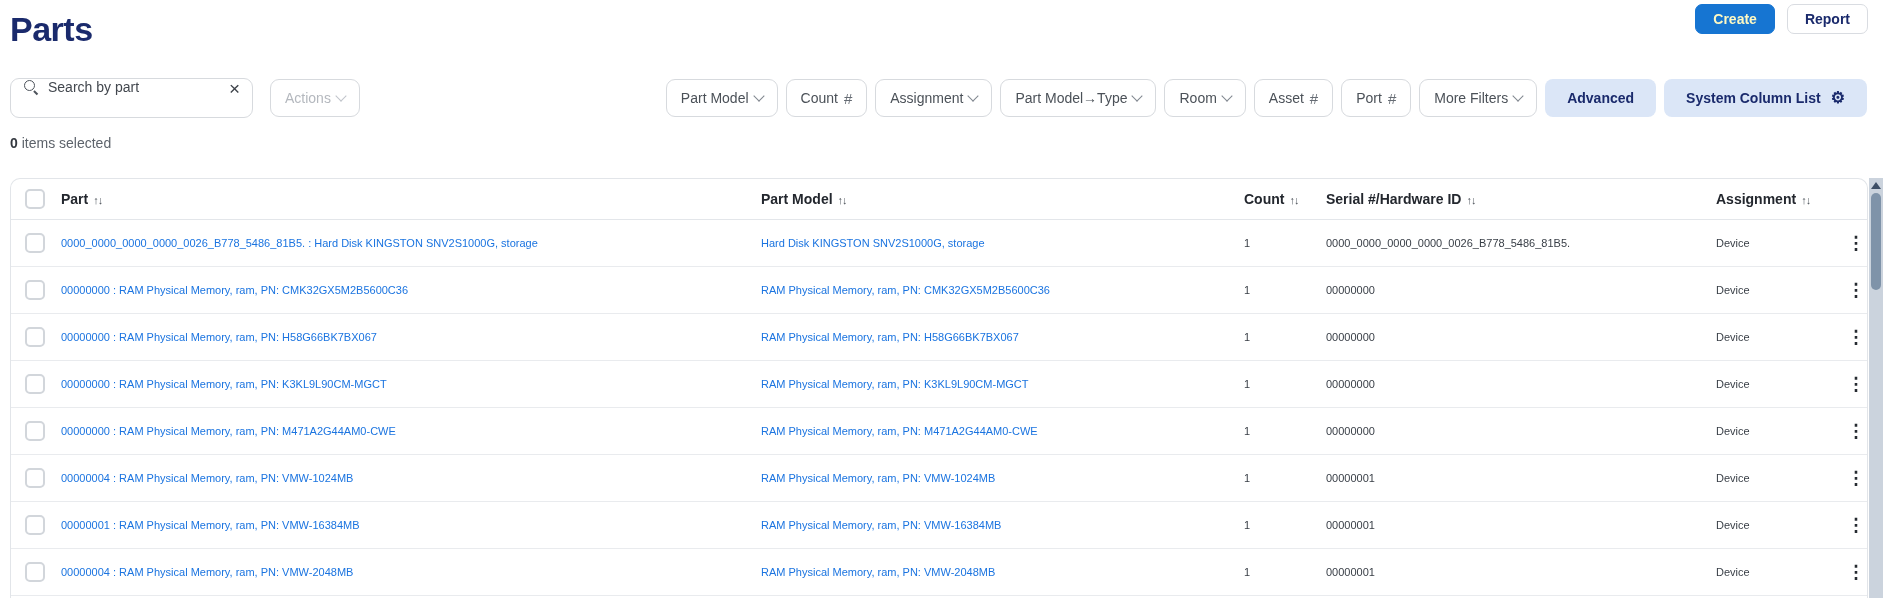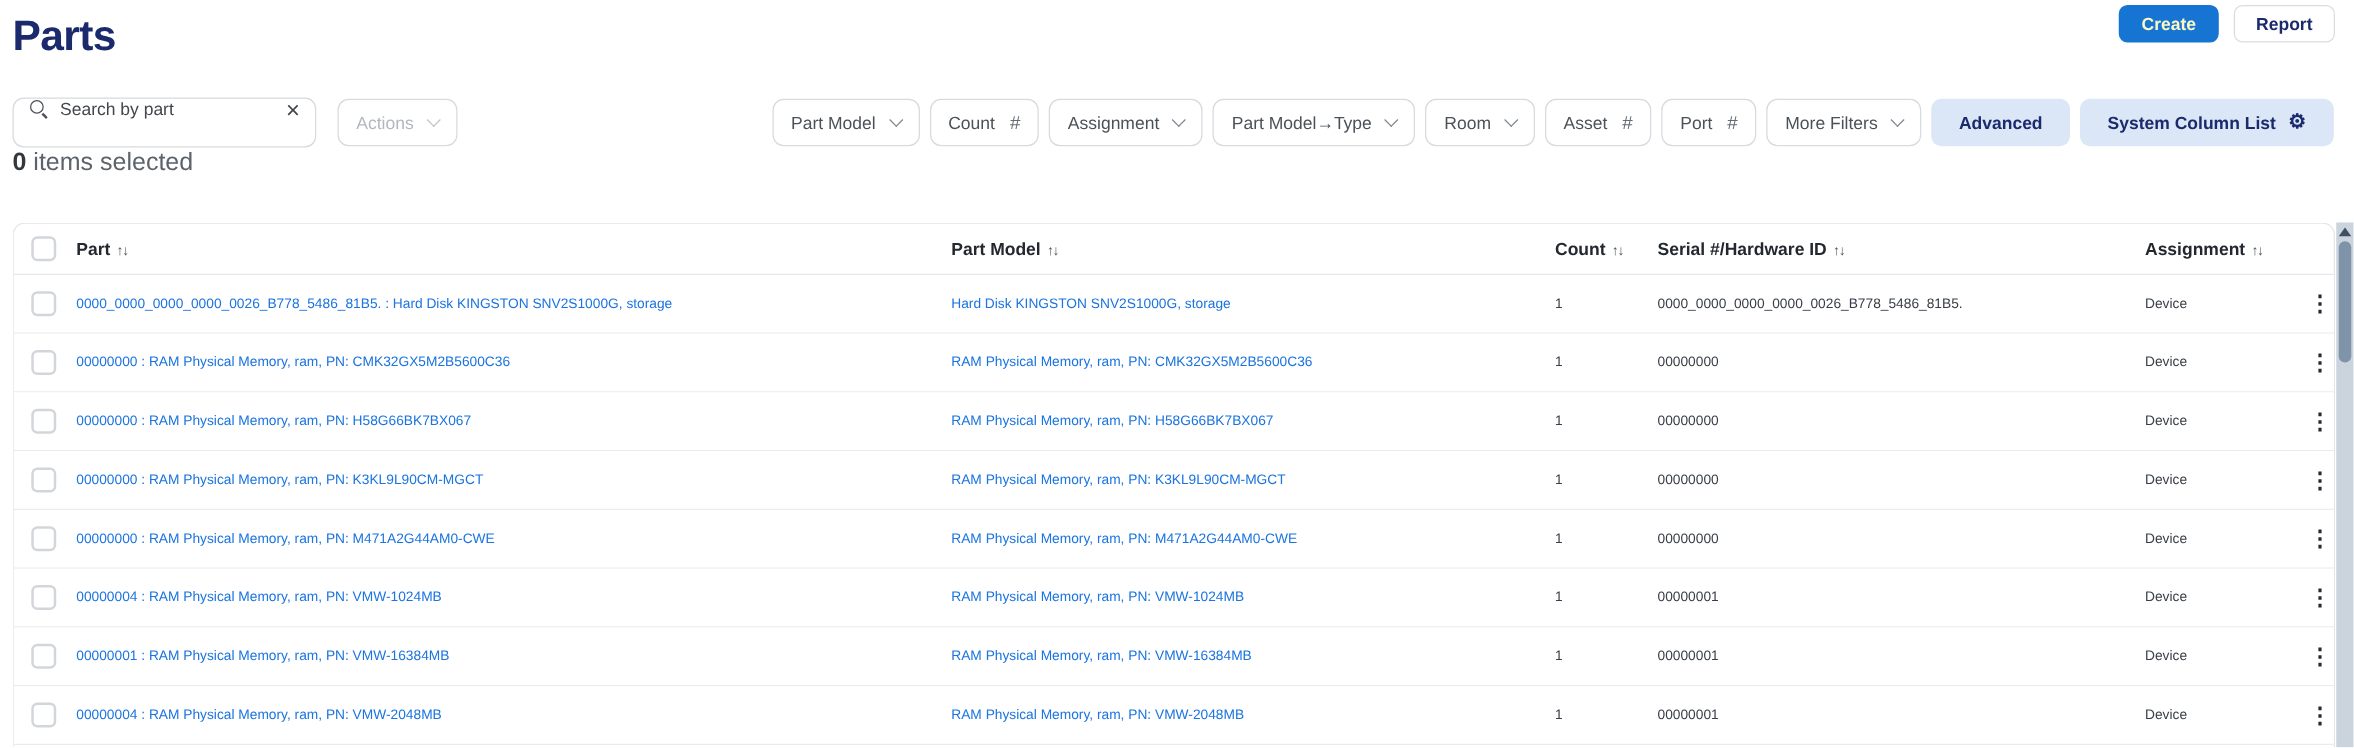--- a/index.html
+++ b/index.html
@@ -30,37 +30,37 @@
   }
   .search input::placeholder { color:#42474e; opacity:1; }
   .search-glyph { position:relative; width:16px; height:16px; margin-right:9px; flex:none; }
   .search-glyph::before { content:""; position:absolute; left:1px; top:1px; width:9px; height:9px;
     border:1.8px solid #4d535b; border-radius:50%; }
   .search-glyph::after { content:""; position:absolute; left:11px; top:11px; width:5px; height:1.8px;
     background:#4d535b; transform:rotate(45deg); transform-origin:left center; }
   .clear-x { font-size:19px; color:#3f444b; line-height:1; cursor:pointer; padding:0 2px; }
   .chip {
     height:38px; border:1px solid #d7dade; border-radius:9px; background:#fff;
-    display:flex; align-items:center; gap:12px; padding:0 14px; font-size:14px; color:#4b5158;
+    display:flex; align-items:center; gap:6px; padding:0 14px; font-size:14px; color:#4b5158;
     white-space:nowrap; cursor:pointer;
   }
   .chip .chev { width:8px; height:8px; border-right:1.8px solid #81878f; border-bottom:1.8px solid #81878f;
     transform:rotate(45deg); margin-top:-4px; flex:none; }
   .chip .hash { font-size:15px; color:#666c74; }
   .chip-actions { margin-left:17px; color:#b4b8be; }
   .chip-actions .chev { border-color:#c0c4ca; }
   .chips-right { margin-left:auto; display:flex; align-items:center; gap:8px; }
   .btn-soft {
     height:38px; border:none; border-radius:8px; background:#dbe6f7; color:#1a2a6c;
     font-size:14px; font-weight:700; padding:0 22px; display:flex; align-items:center; gap:10px;
     font-family:"Liberation Sans", sans-serif; cursor:pointer; white-space:nowrap;
   }
   .gear { font-size:16px; line-height:1; color:#1a2a6c; }
   
-  .selected-line { position:absolute; left:10px; top:119px; font-size:20px; color:#5d636b; }
+  .selected-line { position:absolute; left:10px; top:135px; font-size:14px; color:#5d636b; }
   .selected-line b { color:#33383f; font-weight:700; }
   
   .table-card {
     position:absolute; left:10px; top:178px; width:1858px; height:420px;
     border:1px solid #e2e5e9; border-bottom:none; border-radius:10px 10px 0 0;
     background:#fff; overflow:hidden;
   }
   .thead { position:relative; height:41px; border-bottom:1px solid #e3e6ea; }
   .thead .h { position:absolute; top:0; line-height:41px; font-size:14px; font-weight:700; color:#23272e;
     white-space:nowrap; }

